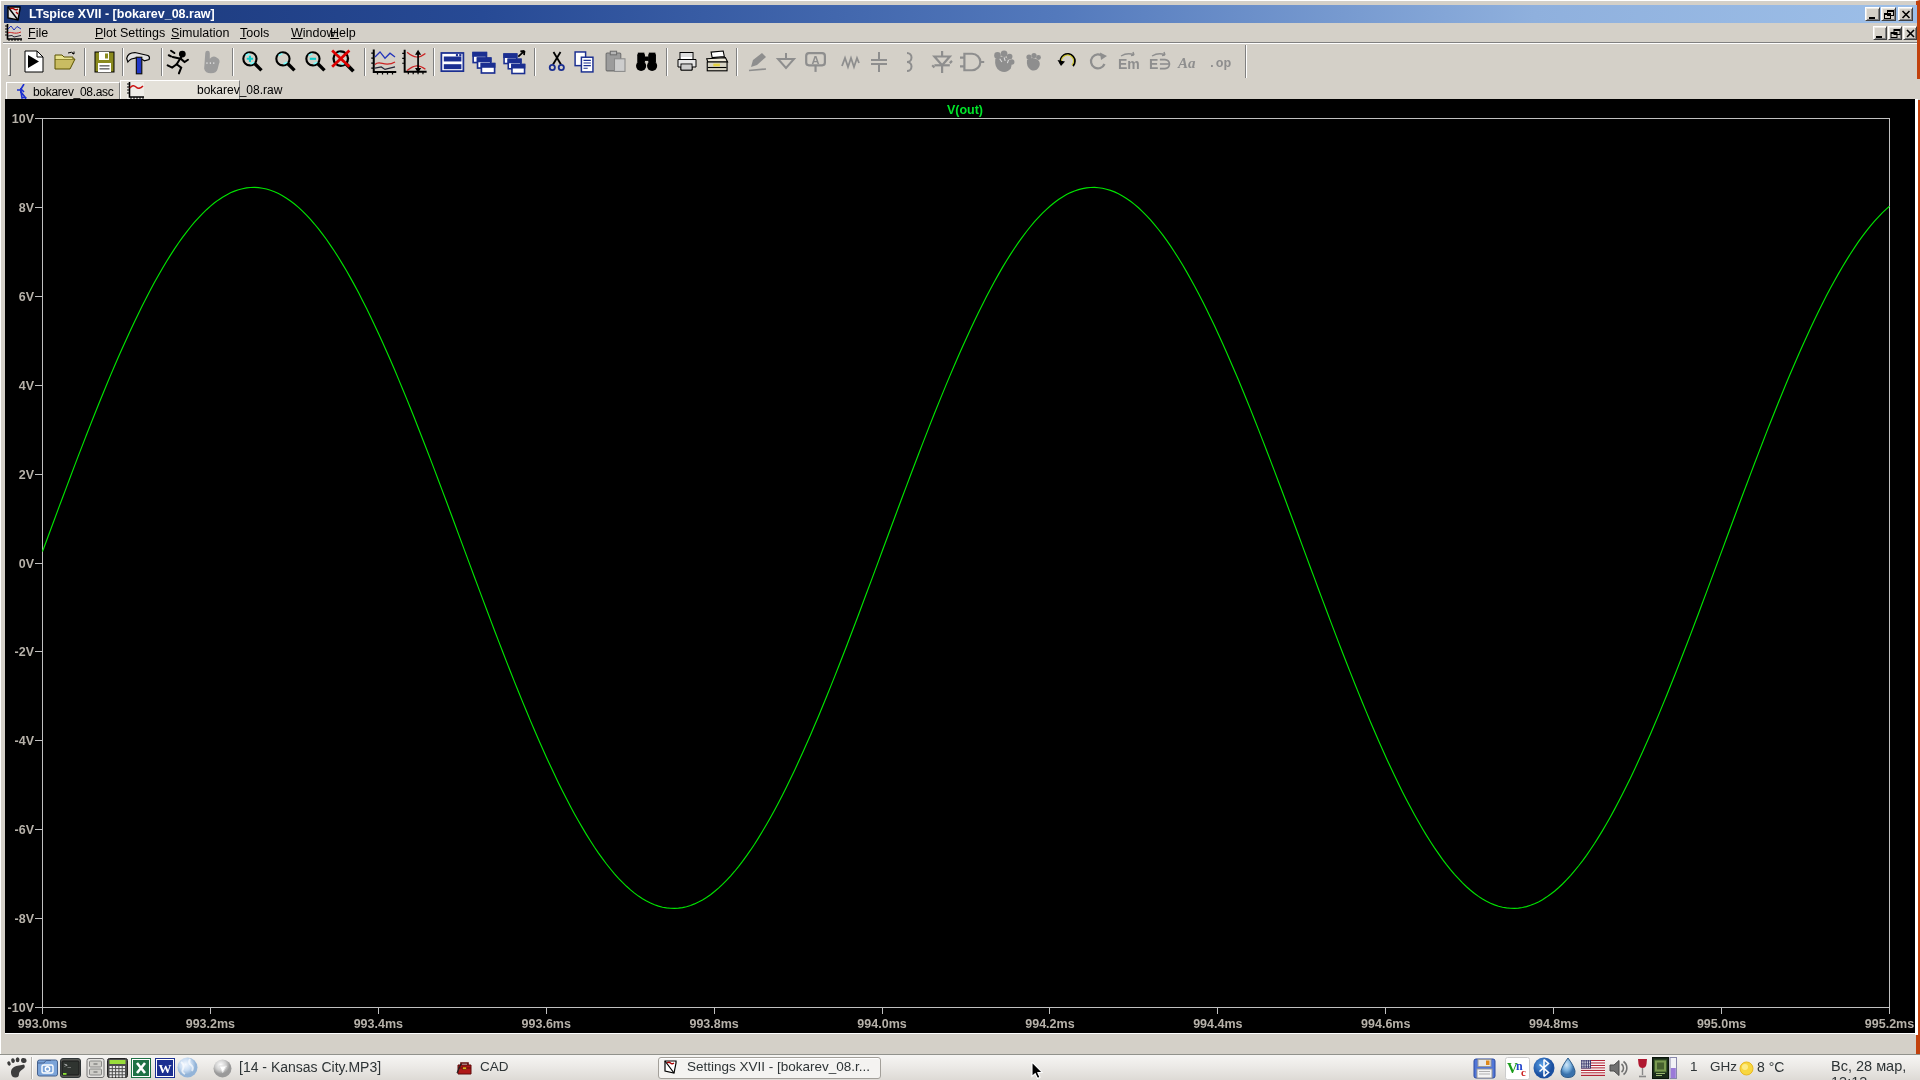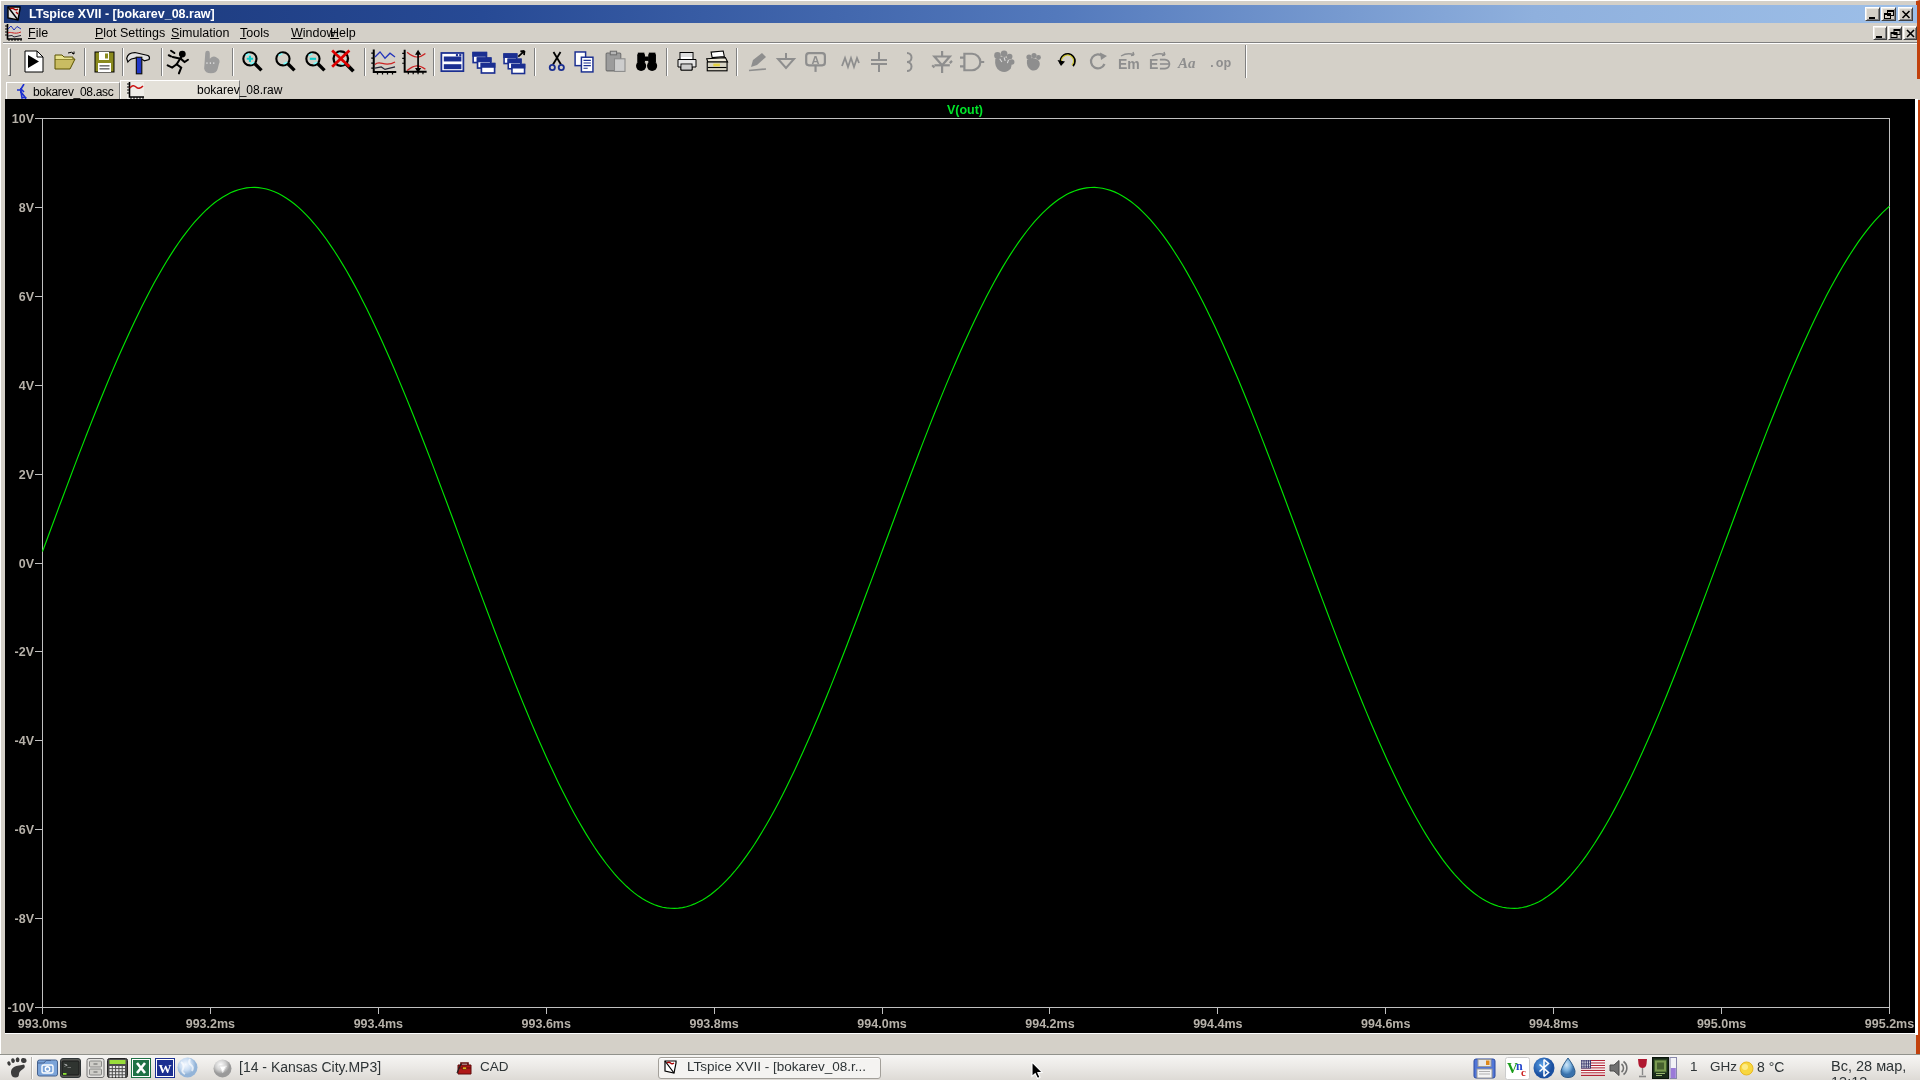--- a/index.html
+++ b/index.html
@@ -560,21 +560,21 @@
       <rect x="6.5" y="7" width="4" height="2.6" fill="#e0b020" stroke="#5e0a0a" stroke-width="0.6"></rect>
       <path d="M1,13 l4,-9" stroke="#222" stroke-width="1.2"></path>
     </svg>
     <span class="tbtext" style="left:480px;top:4px;font-size:13.5px;">CAD</span>
     <div class="abs" style="left:658px;top:2px;width:223px;height:22px;background:#f4f3f1;border:1px solid #a3a09a;border-radius:3px;box-shadow:inset 0 1px 0 #fff;"></div>
     <svg class="abs" style="left:664px;top:5px;" width="16" height="16">
       <path d="M1,1 H12 L12,3 L10,13 L1,11 Z" fill="#fff" stroke="#000" stroke-width="1.2"></path>
       <path d="M1,1 L10,13" stroke="#000" stroke-width="1.2"></path>
       <path d="M3,3 Q5,1.5 6.5,3 Q8,4.5 10,3" fill="none" stroke="#a00" stroke-width="1.3"></path>
     </svg>
-    <span class="tbtext" style="left:687px;top:4px;font-size:13.5px;">LTspice XVII - [bokarev_08.r...</span>
+    <span class="tbtext" style="left:687px;top:4px;font-size:13.5px;">Settings XVII - [bokarev_08.r...</span>
     <svg class="abs" style="left:1031px;top:7px;" width="14" height="20">
       <path d="M1,0 L1,14.5 L4.2,11.6 L6.5,16.5 L9,15.3 L6.8,10.6 L11,10.2 Z" fill="#000" stroke="#fff" stroke-width="1.1"></path>
     </svg>
     <svg class="abs" style="left:1473px;top:3px;" width="23" height="21">
       <rect x="1" y="1" width="21" height="19" rx="2" fill="#5176d8" stroke="#2c4a9e"></rect>
       <rect x="5" y="1.5" width="13" height="7" fill="#e8e8e8" stroke="#9a9a9a"></rect>
       <rect x="13" y="2.5" width="3.5" height="4.5" fill="#e08818"></rect>
       <rect x="4" y="11" width="15" height="9" fill="#f4f4f4" stroke="#9a9a9a"></rect>
       <path d="M6,13.5 h11 M6,16 h11" stroke="#b0b0b0"></path>
     </svg>

